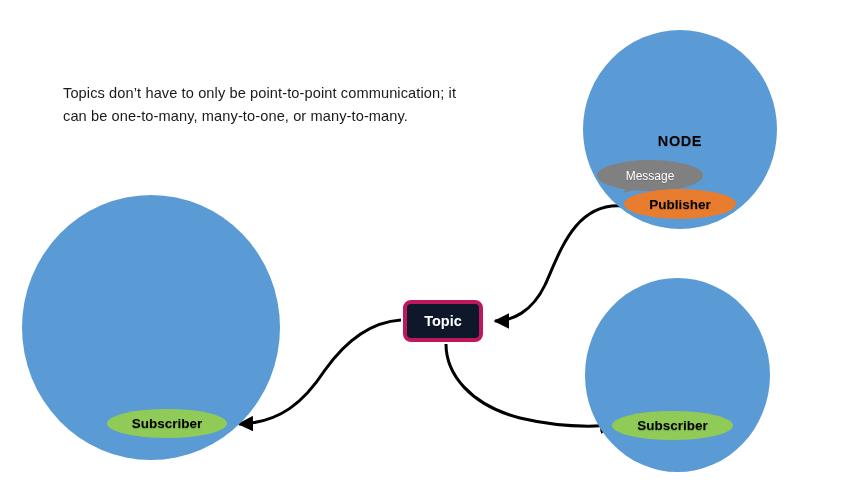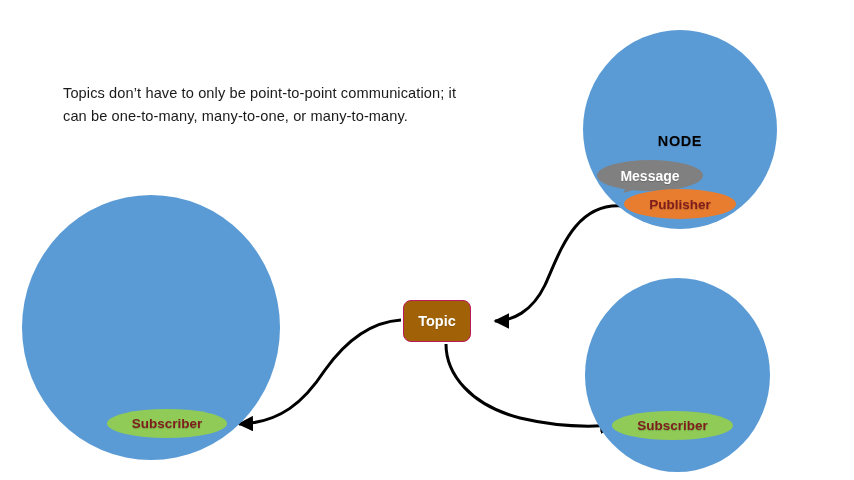--- a/index.html
+++ b/index.html
@@ -78,21 +78,21 @@
     width: 185px;
     height: 194px;
   }
   
   .pill {
     position: absolute;
     border-radius: 50%;
     display: flex;
     align-items: center;
     justify-content: center;
-    color: #7f1d1d;
+    color: #000000;
     font-weight: bold;
     text-shadow: 0 1px 1px rgba(0,0,0,0.18);
   }
   .pill-green { background: #8FCB56; }
   .pill-orange { background: #E87D2F; }
 
   #subscriber-left {
     left: 107px;
     top: 387px;
     width: 120px;
@@ -129,33 +129,33 @@
   #message-callout .callout-text {
     position: absolute;
     left: 0;
     top: 0;
     width: 106px;
     height: 31px;
     display: flex;
     align-items: center;
     justify-content: center;
     color: #ffffff;
-    font-weight: bold;
-    font-size: 14px;
+    font-weight: normal;
+    font-size: 12px;
     text-shadow: 0 1px 1px rgba(0,0,0,0.18);
   }
   
   #topic-box {
     position: absolute;
     left: 403px;
     top: 278px;
-    width: 68px;
+    width: 80px;
     height: 42px;
-    background: #a16207;
-    border: 1px solid #be185d;
+    background: #0f172a;
+    border: 4px solid #be185d;
     border-radius: 8px;
     box-sizing: border-box;
     display: flex;
     align-items: center;
     justify-content: center;
     color: #ffffff;
     font-weight: bold;
     font-size: 14.5px;
     text-shadow: 0 1px 1px rgba(0,0,0,0.15);
   }

